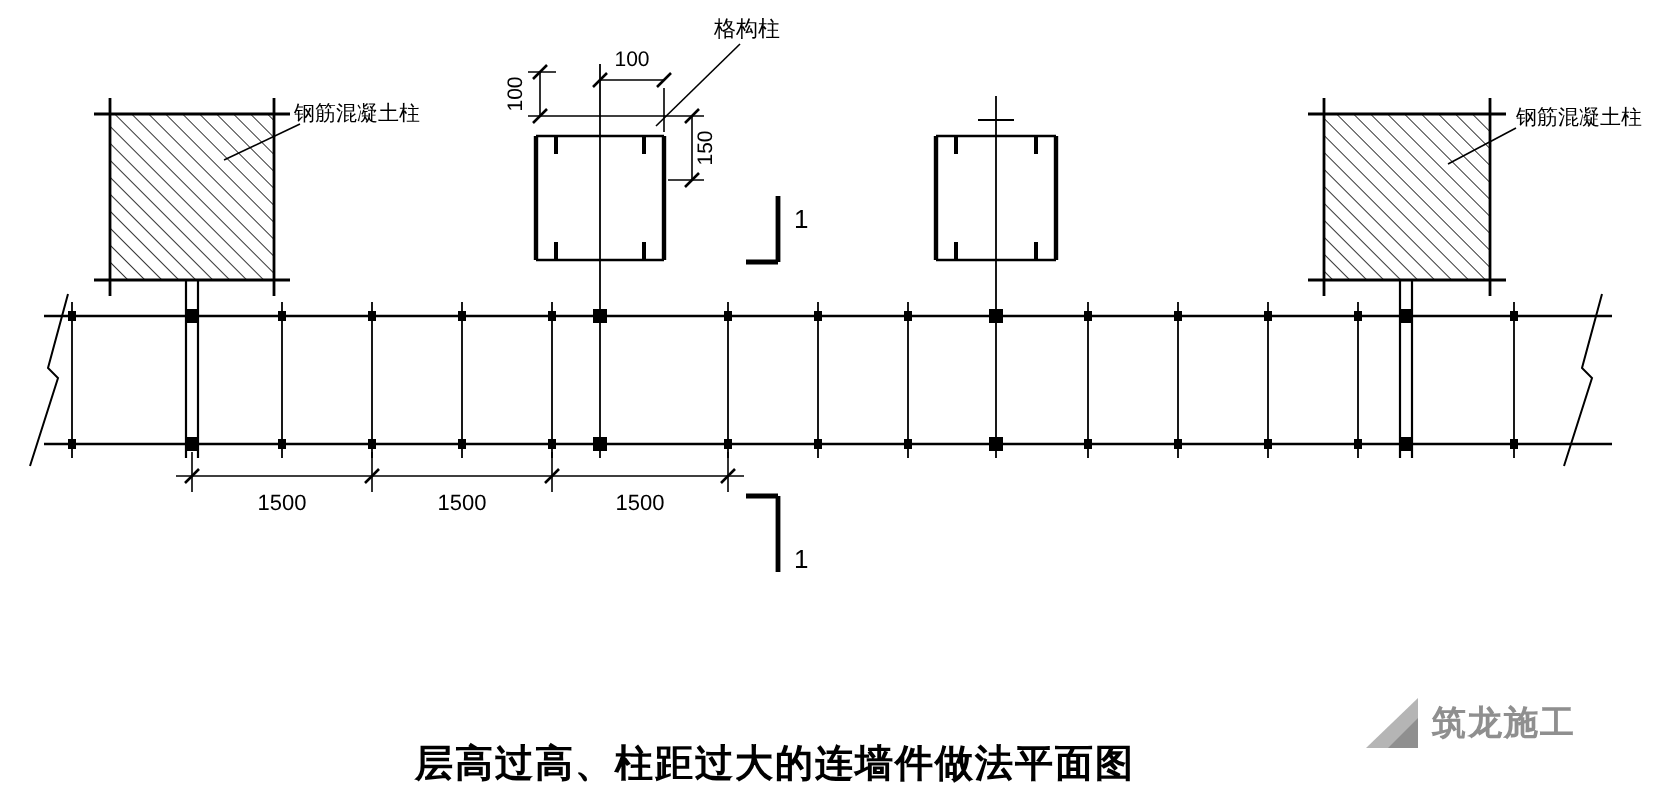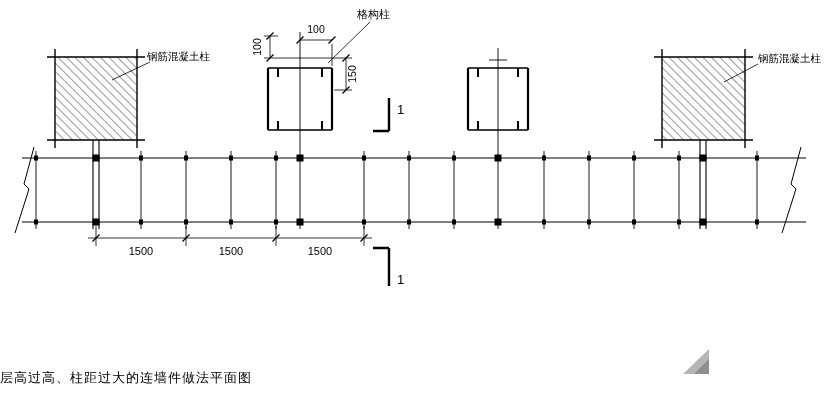--- a/index.html
+++ b/index.html
@@ -12,22 +12,23 @@
   }
   svg.drawing{position:absolute;left:0;top:0;}
   svg text{
     fill:#000;
     stroke:none;
     font-family:"Liberation Sans", sans-serif;
   }
   .caption{
     position:absolute;
     top:369px;left:0;width:775px;
-    font-size:13px;
-    font-weight:normal;
+    text-align:center;
+    font-size:19px;
+    font-weight:bold;
     letter-spacing:1px;
     color:#000;
   }
   .watermark{
     position:absolute;
     top:348px;left:682px;
     display:flex;align-items:center;gap:4px;
     color:#8f8f8f;
     font-size:17px;
     font-weight:bold;
@@ -121,15 +122,16 @@
     </g>
   </svg>
 
   <div class="caption">层高过高、柱距过大的连墙件做法平面图</div>
 
   <div class="watermark">
     <svg width="30" height="27" viewBox="0 0 30 27">
       <polygon points="1,26 27,1 27,26" fill="#b5b5b5"></polygon>
       <polygon points="12,26 27,11 27,26" fill="#8f8f8f"></polygon>
     </svg>
+    <span>筑龙施工</span>
   </div>
 
 </div>
 
 </body></html>

